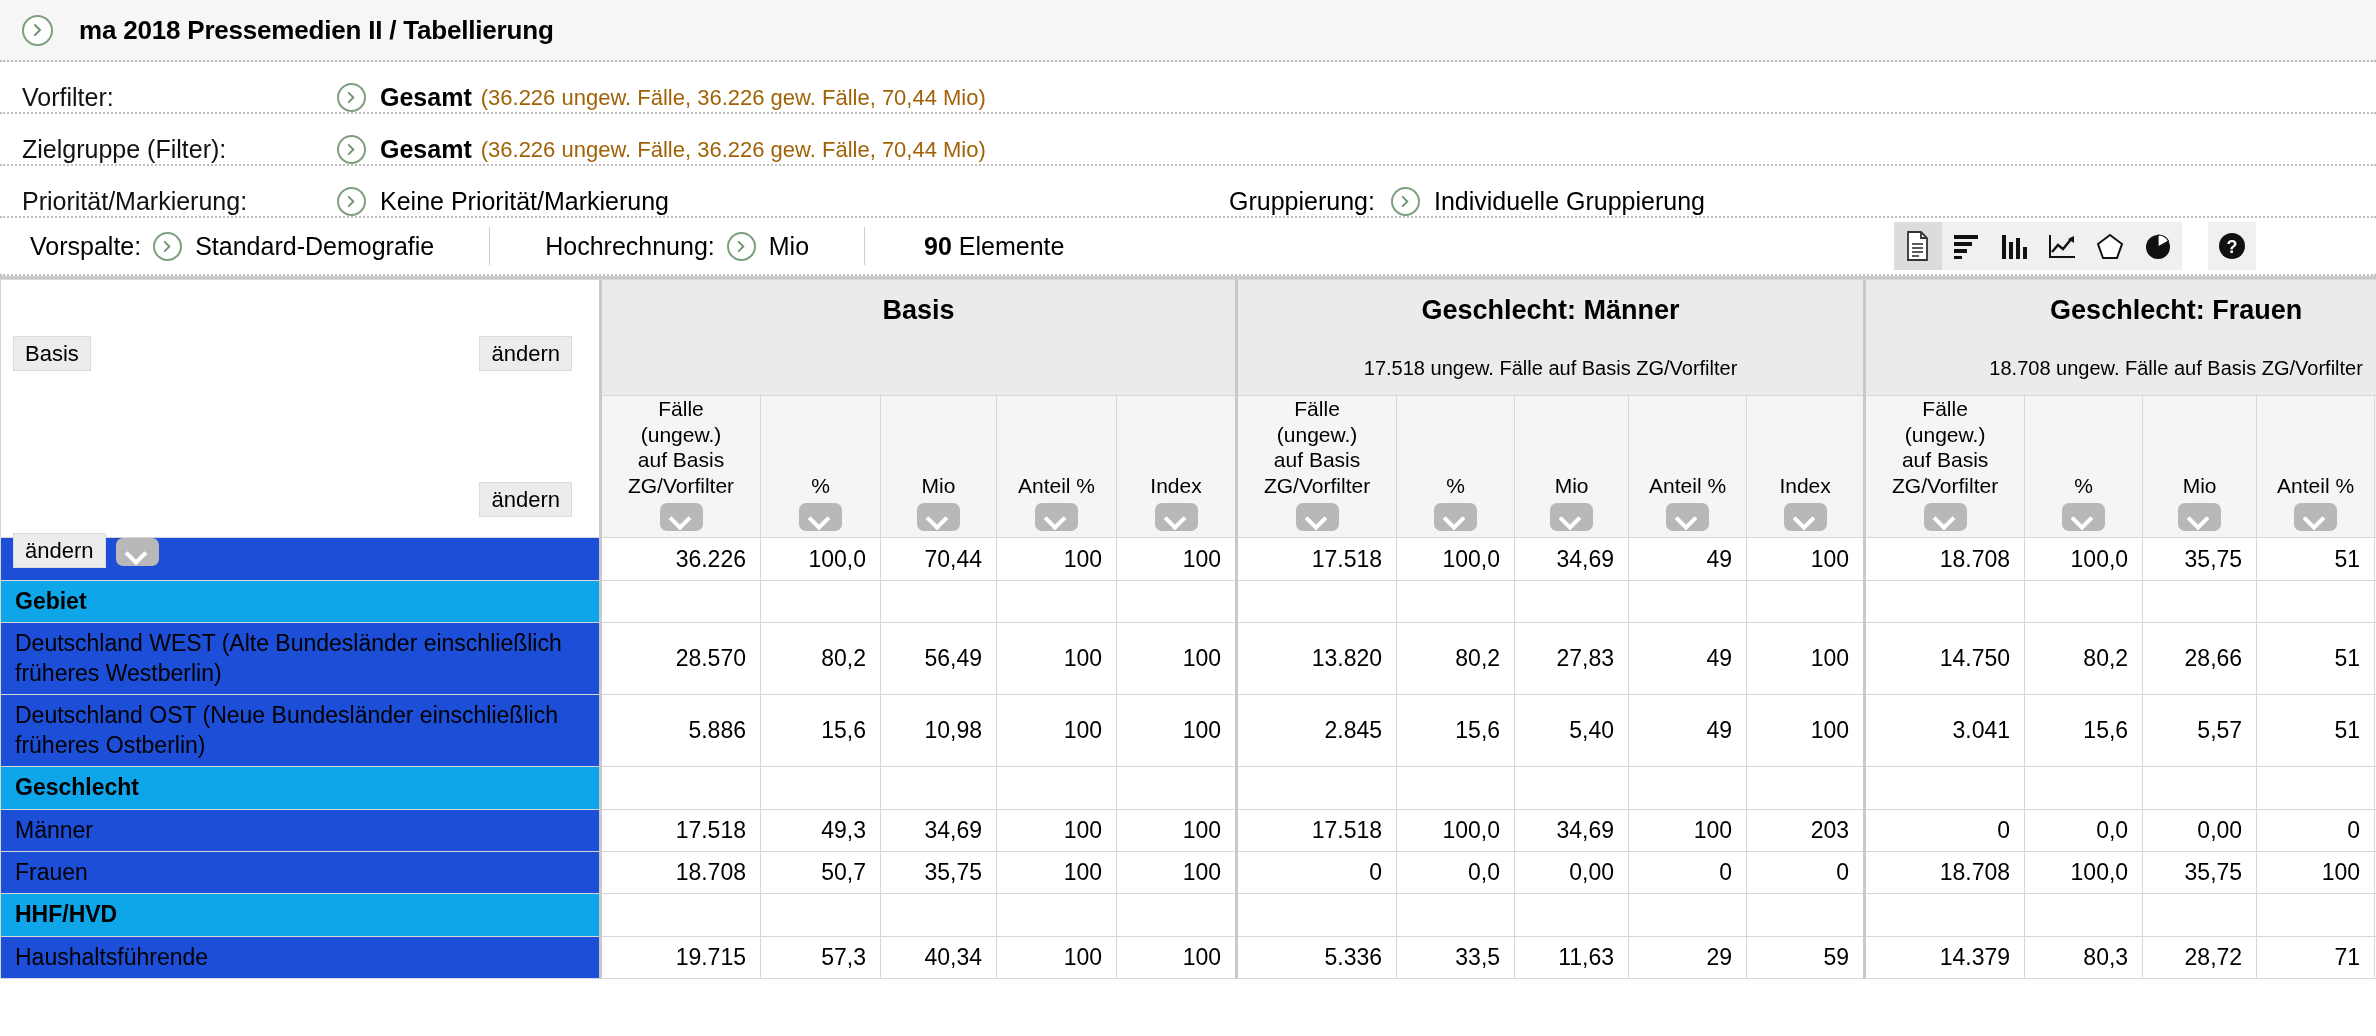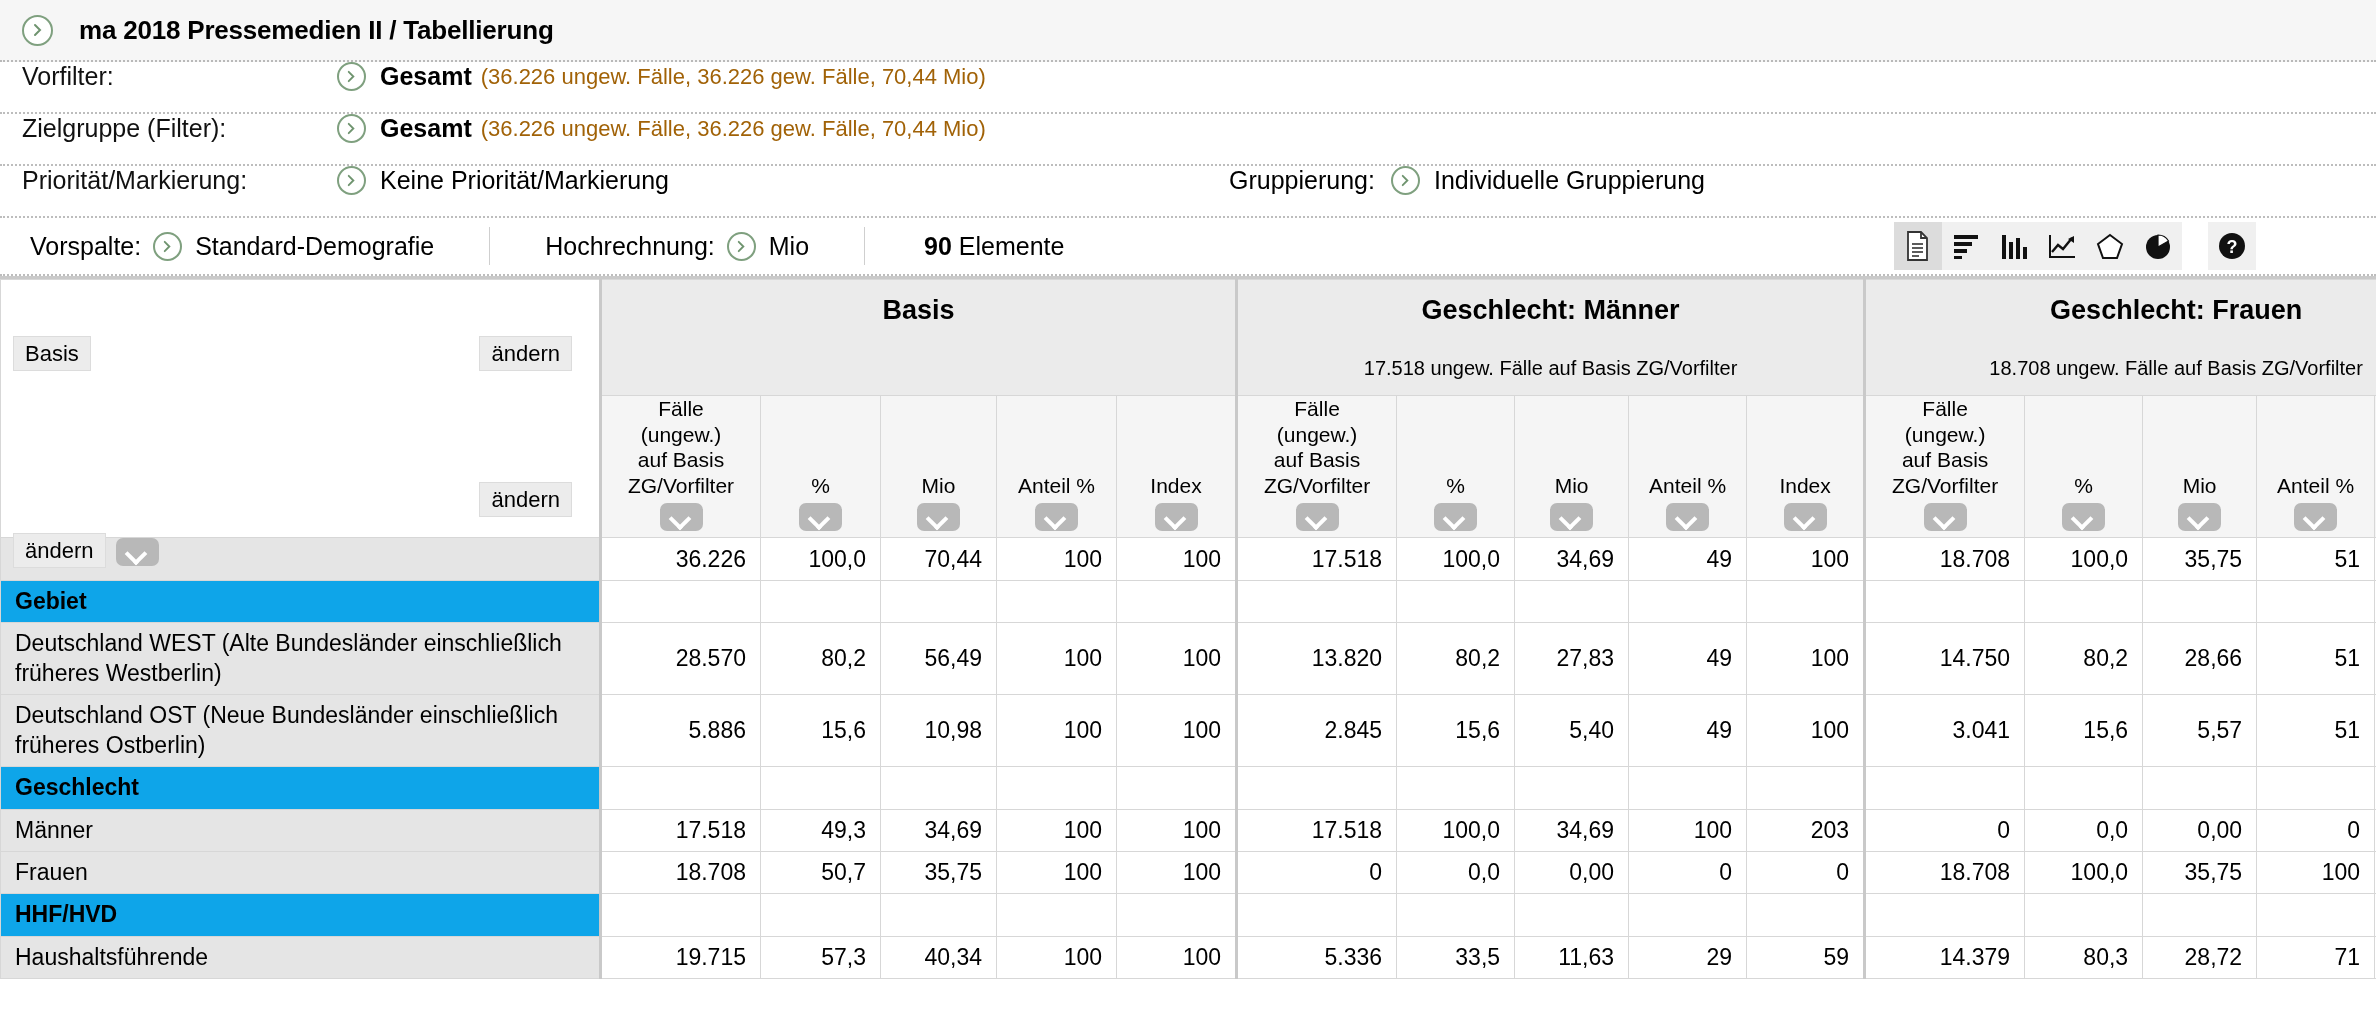--- a/index.html
+++ b/index.html
@@ -24,21 +24,21 @@
   .app-title {
     font-size: 26px;
     font-weight: bold;
     margin-left: 26px;
     letter-spacing: -0.2px;
   }
 
   .filter-row {
     height: 52px;
     display: flex;
-    align-items: flex-start;
+    align-items: flex-end;
     padding-left: 22px;
     border-bottom: 2px dotted #bdbdbd;
     background: #fff;
     font-size: 25px;
   }
   .filter-label { width: 315px; flex: none; color:#111; font-size:25px; }
   .filter-value { display: flex; align-items: center; }
   .filter-value .strong { font-weight: bold; font-size: 25px; margin-left: 14px; }
   .filter-value .paren { font-size: 22px; margin-left: 9px; color:#a16207; }
 
@@ -179,21 +179,21 @@
     padding-bottom: 6px !important;
     height: 104px;
   }
   .col-head .lab { display:block; white-space: pre-line; }
   .col-head .dd { margin-top: 5px; }
 
   .rowlabel {
     padding: 6px 8px 6px 14px !important;
     font-size: 23px;
     line-height: 1.28;
-    background:#e5e5e5;
+    background:#1d4ed8;
     border-right: 3px solid #c9c9c9 !important;
   }
   tr.section .rowlabel { background:#f3f3f3; font-weight:bold; }
   tr.section td { background:#fff; }
   tr.section .rowlabel { background:#0ea5e9; }
   .num {
     text-align: right;
     padding: 6px 14px 6px 6px !important;
     font-size: 23px;
     background:#fff;

